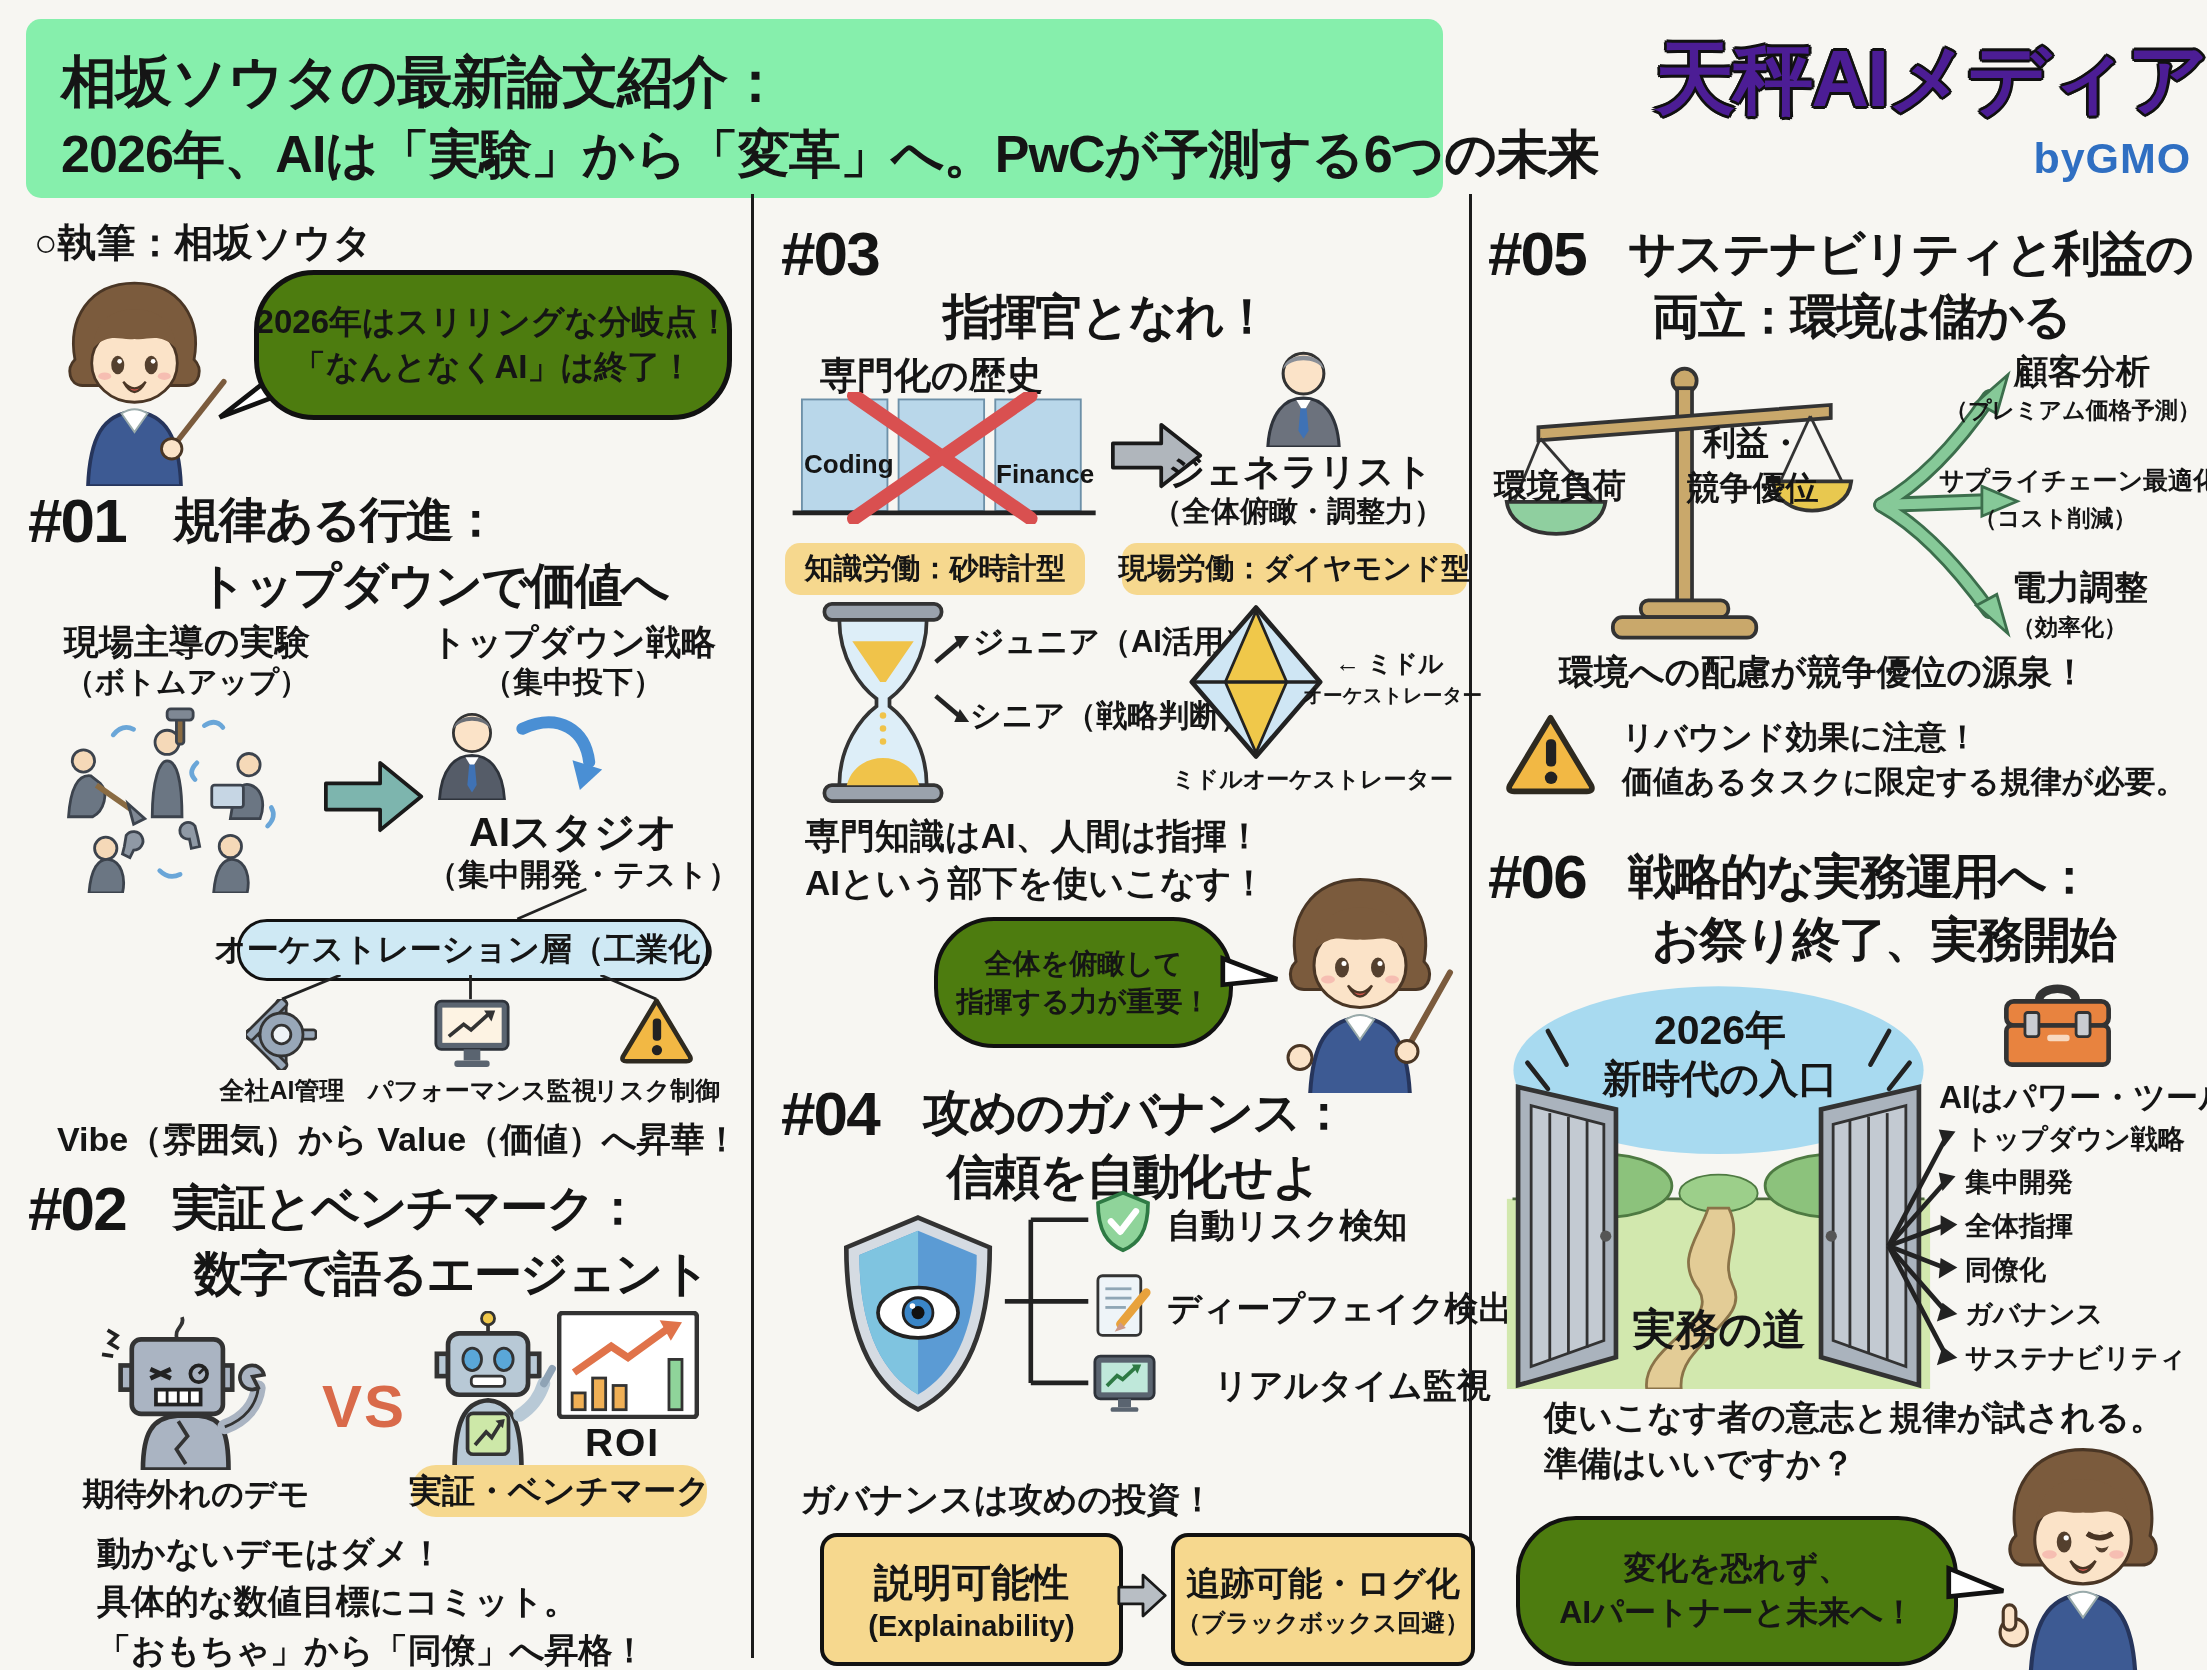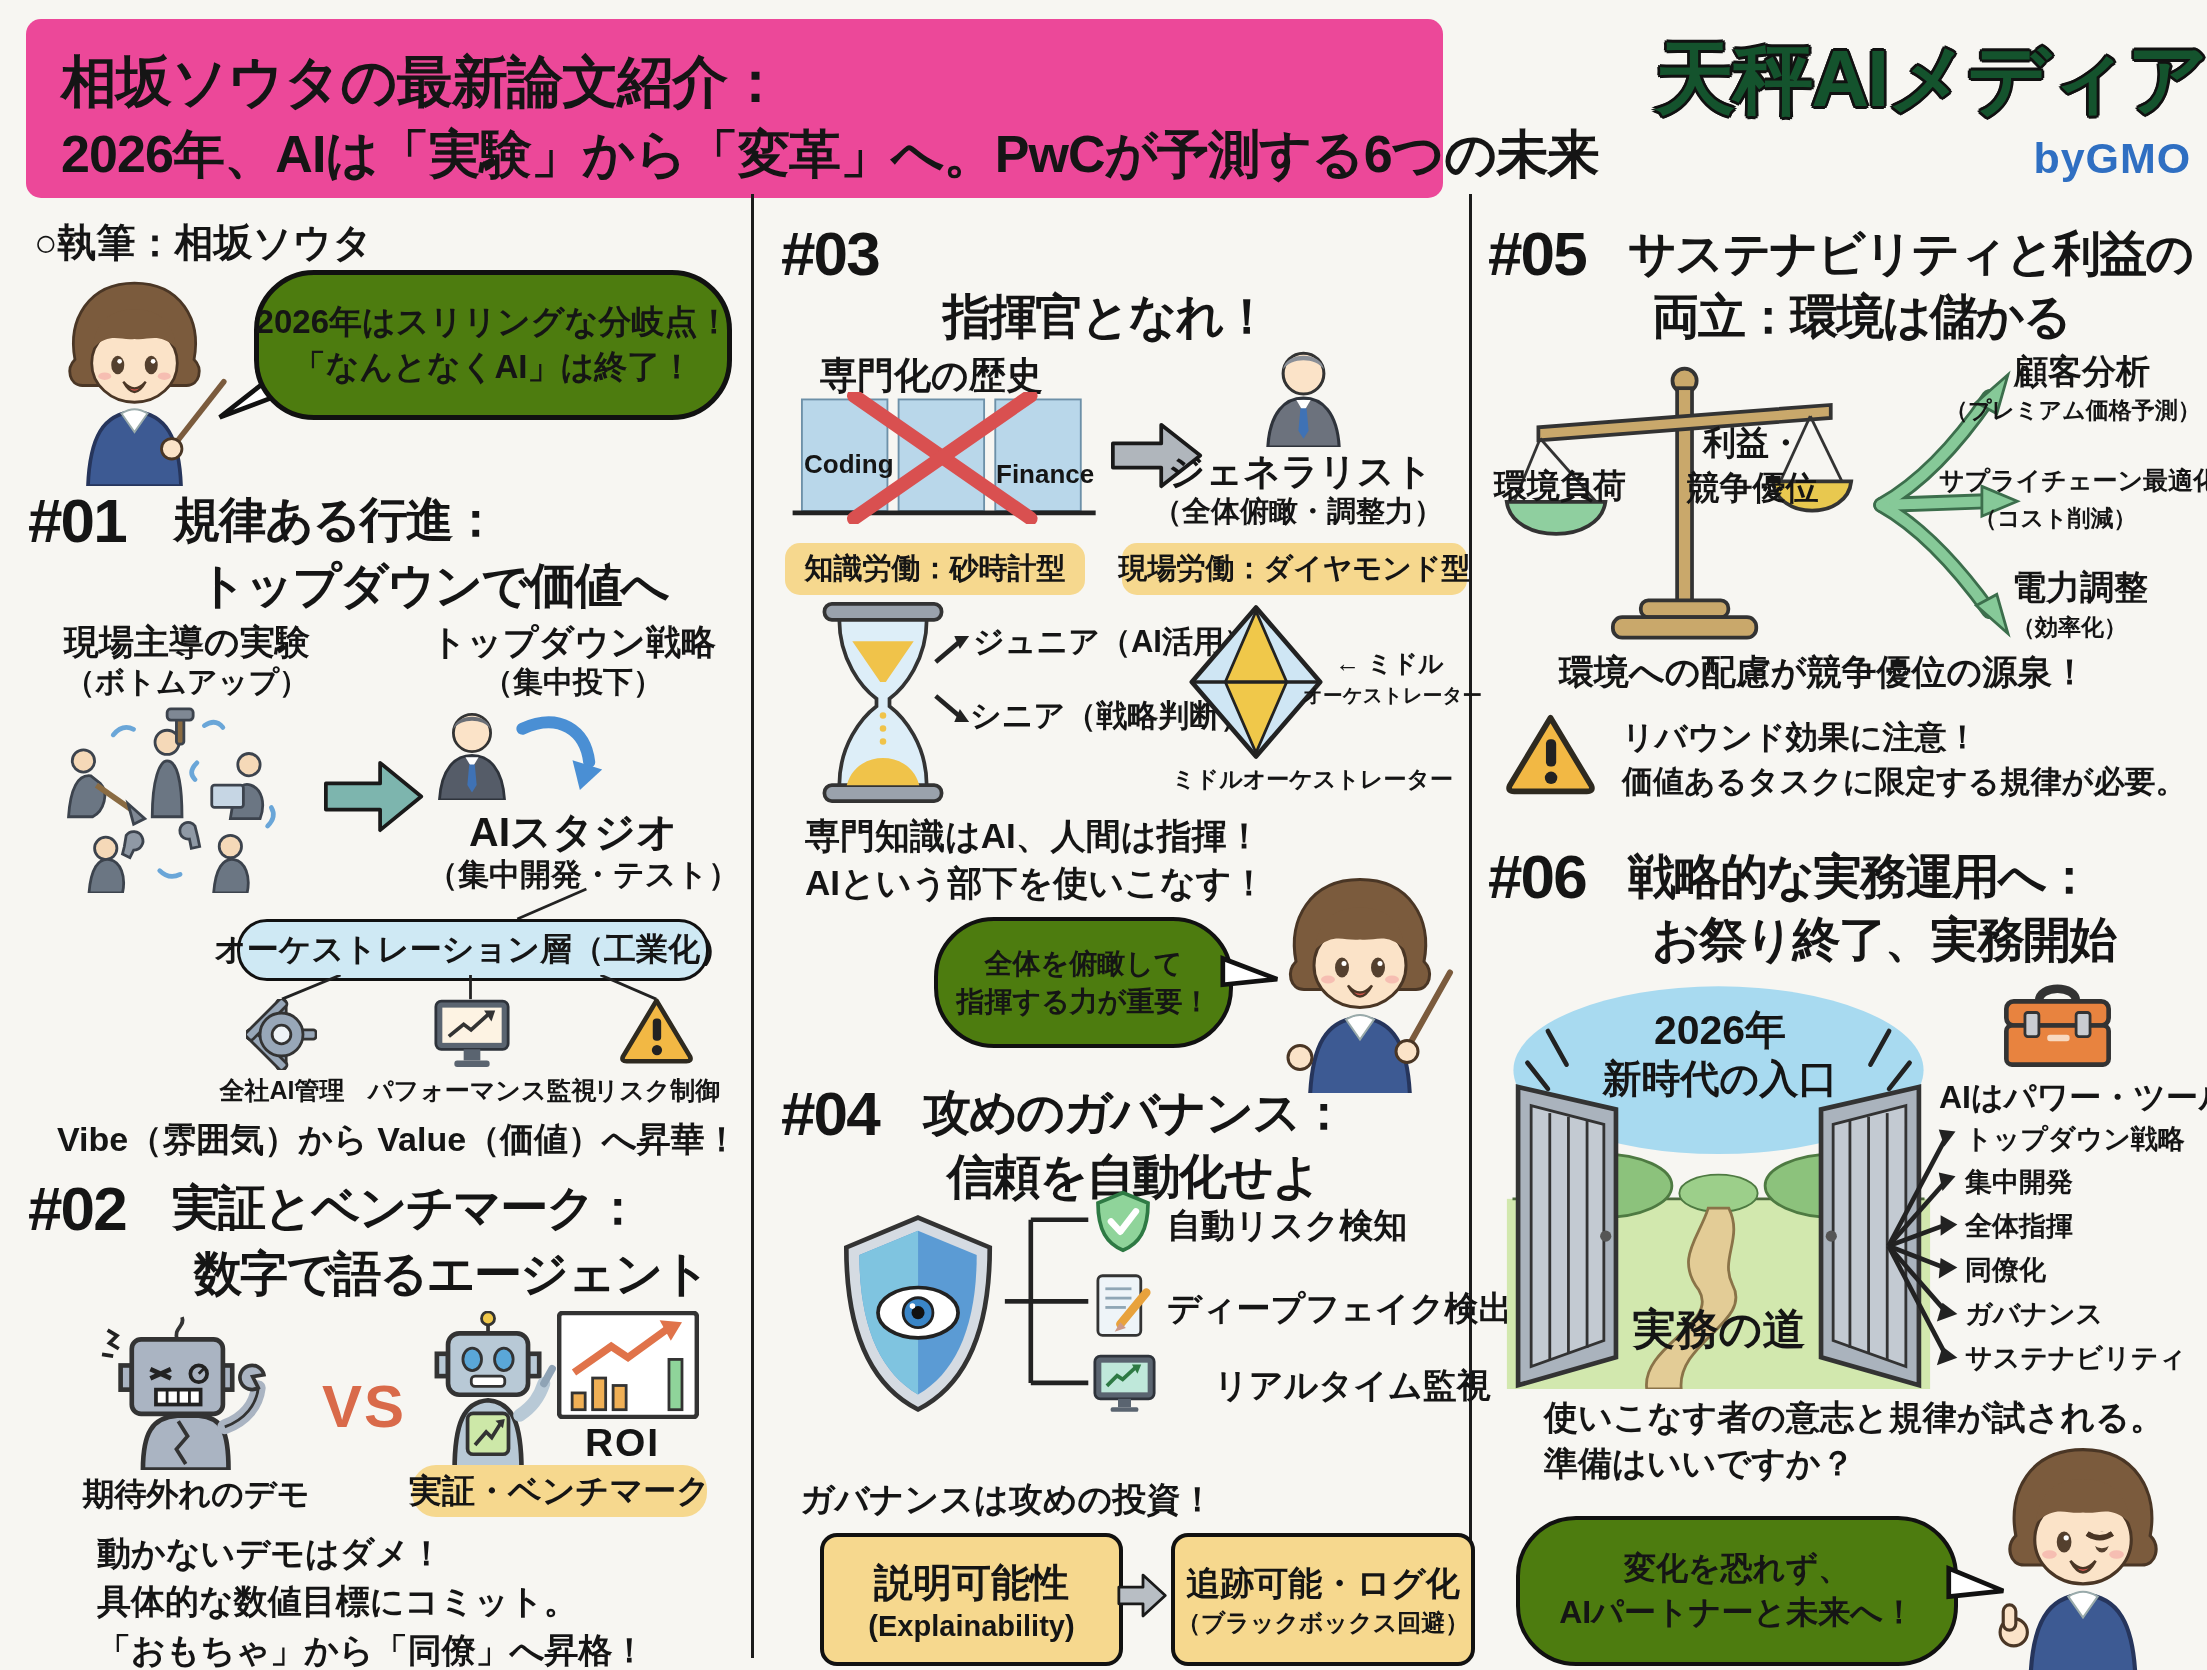--- a/index.html
+++ b/index.html
@@ -1,22 +1,22 @@
 <!DOCTYPE html>
 <html style="font-size:15px"><head>
 <meta charset="utf-8">
 <style>
   html,body{margin:0;padding:0;background:#e8e6e0;}
   #canvas{position:relative;width:2208px;height:1671px;background:#f7f6f2;overflow:hidden;
     font-family:"Liberation Sans","DejaVu Sans",sans-serif;color:#151515;}
   .abs{position:absolute;}
   .c{text-align:center;}
-  .title-box{left:26px;top:18.6px;width:1417px;height:179px;background:#ec4899;border-radius:15px;}
+  .title-box{left:26px;top:18.6px;width:1417px;height:179px;background:#86efac;border-radius:15px;}
   .title-line{position:absolute;left:35px;font-weight:900;letter-spacing:-0.9px;white-space:nowrap;}
-  .logo-main{font-size:80px;font-weight:900;color:#14532d;letter-spacing:-1.9px;white-space:nowrap;
+  .logo-main{font-size:80px;font-weight:900;color:#4c1d95;letter-spacing:-1.9px;white-space:nowrap;
     text-shadow:-2.8px 0 #111,2.8px 0 #111,0 -2.8px #111,0 2.8px #111,-1.9px -1.9px #111,1.9px 1.9px #111,-1.9px 1.9px #111,1.9px -1.9px #111;}
   .logo-by{font-size:43px;font-weight:800;color:#2f6fc2;letter-spacing:0.9px;}
   .divider{position:absolute;top:194px;height:1464px;width:2.8px;background:#1c1c1c;}
   .secnum{font-size:62px;font-weight:900;letter-spacing:-1.9px;white-space:nowrap;}
   .sectitle{font-size:48px;font-weight:900;letter-spacing:-1.9px;white-space:nowrap;}
   .lbl{font-weight:900;white-space:nowrap;}
   .pill-blue{background:#cfe9f4;border:3.7px solid #111;border-radius:30px;display:flex;align-items:center;justify-content:center;}
   .pill-yel{background:#f6d88e;border-radius:24px;display:flex;align-items:center;justify-content:center;}
   .tanbox{background:#f6d88e;border:4.7px solid #111;border-radius:17px;display:flex;flex-direction:column;align-items:center;justify-content:center;}
   .bubble{background:#4d7c0f;border:5.6px solid #111;border-radius:60px;display:flex;flex-direction:column;align-items:center;justify-content:center;}

